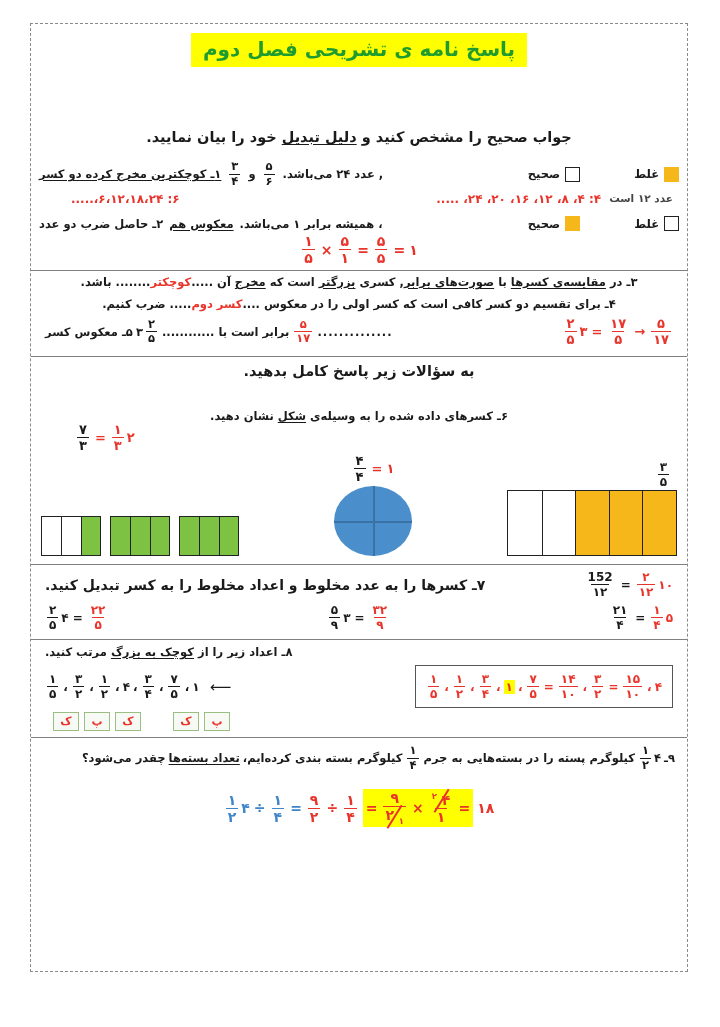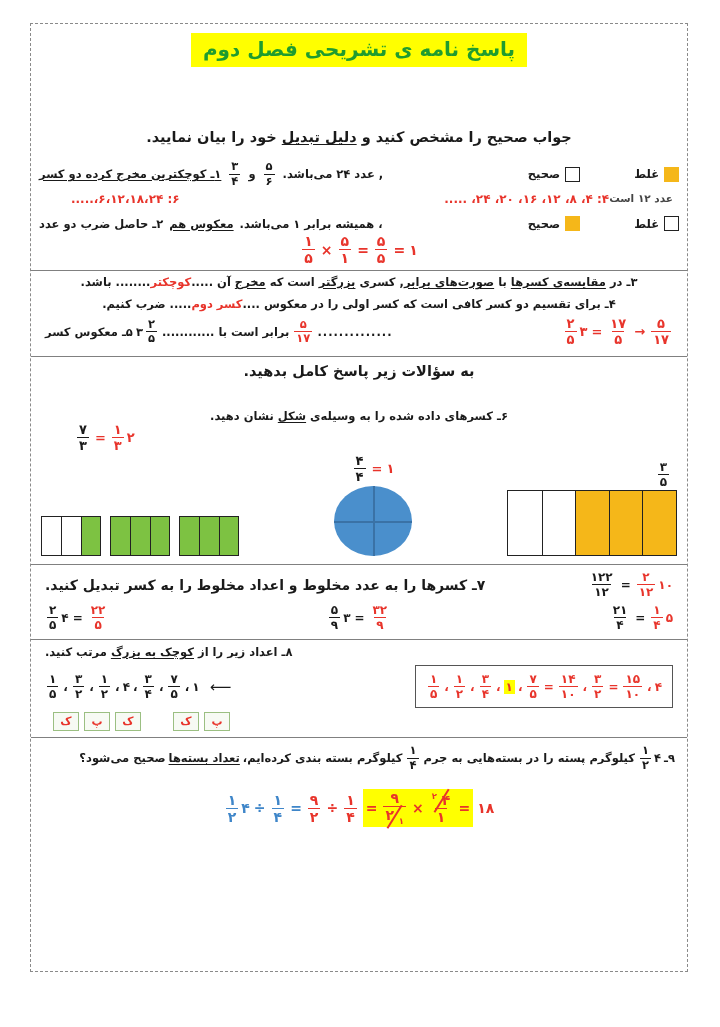--- a/index.html
+++ b/index.html
@@ -140,21 +140,21 @@
       <span class="qtext">و</span>
       <span class="fr">
         <span class="n">۳</span>
         <span class="d">۴</span>
       </span>
       <span class="qtext u">۱ـ کوچکترین مخرج کرده دو کسر</span>
     </div>
 
     <div class="work" style="padding-top:5px;">
       <span class="small">عدد ۱۲ است</span>
-      <span style="">۴: ۴، ۸، ۱۲، ۱۶، ۲۰، ۲۴، .....</span>
+      <span style="margin-right:8px;">۴: ۴، ۸، ۱۲، ۱۶، ۲۰، ۲۴، .....</span>
       <span class="spacer"></span>
       <span style="margin-left:26px;">۶: ۶،۱۲،۱۸،۲۴،.....</span>
     </div>
 
     <div class="qline" style="margin-top:6px;">
       <div class="opt">
         <span class="box"></span>
         <span>غلط</span>
       </div>
       <div style="width:42px"></div>
@@ -312,21 +312,21 @@
           <div class="cell" style="width:20px;"></div>
         </div>
       </div>
     </div>
   </div>
 
   <div class="sec" style="padding:6px 0 8px 0;">
     <div style="display:flex;align-items:flex-start;padding:0 14px;">
       <div class="eqrow" style="font-size:12px;">
         <span class="fr">
-          <span class="n">۱۲۲</span>
+          <span class="n">152</span>
           <span class="d">۱۲</span>
         </span>
         <span>=</span>
         <span class="mixed red">
           <span>۱۰</span>
           <span class="fr">
             <span class="n">۲</span>
             <span class="d">۱۲</span>
           </span>
         </span>
@@ -490,21 +490,21 @@
           <span class="d">۲</span>
         </span>
       </span>
       <span>کیلوگرم پسته را در بسته‌هایی به جرم</span>
       <span class="fr">
         <span class="n">۱</span>
         <span class="d">۴</span>
       </span>
       <span>کیلوگرم بسته بندی کرده‌ایم، </span>
         <span class="u">تعداد بسته‌ها</span>
-        <span> صحیح می‌شود؟</span>
+        <span> چقدر می‌شود؟</span>
     </div>
 
     <div class="eqrow" style="margin-top:18px;font-size:14px;">
       <span class="mixed blue">
         <span>۴</span>
         <span class="fr">
           <span class="n">۱</span>
           <span class="d">۲</span>
         </span>
       </span>

